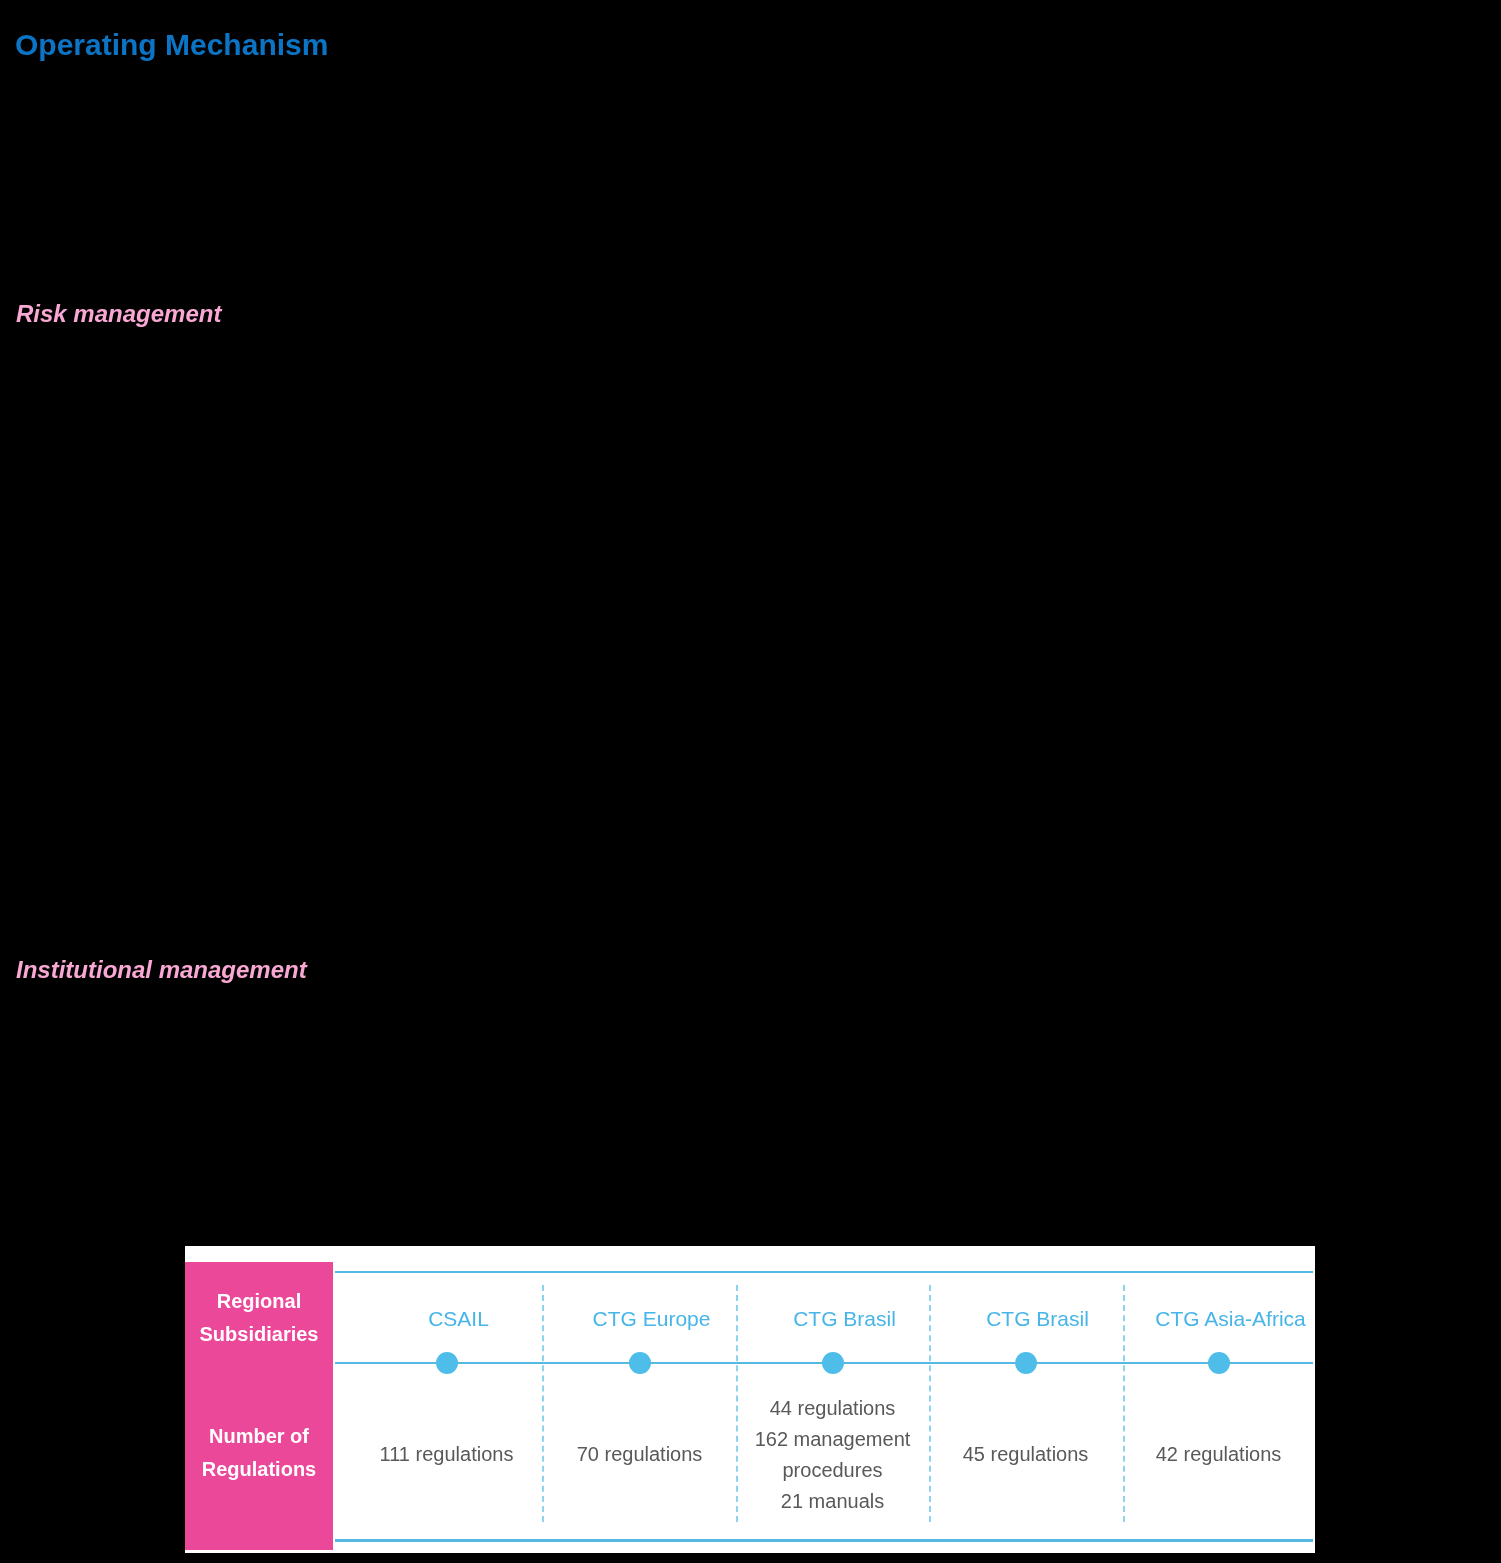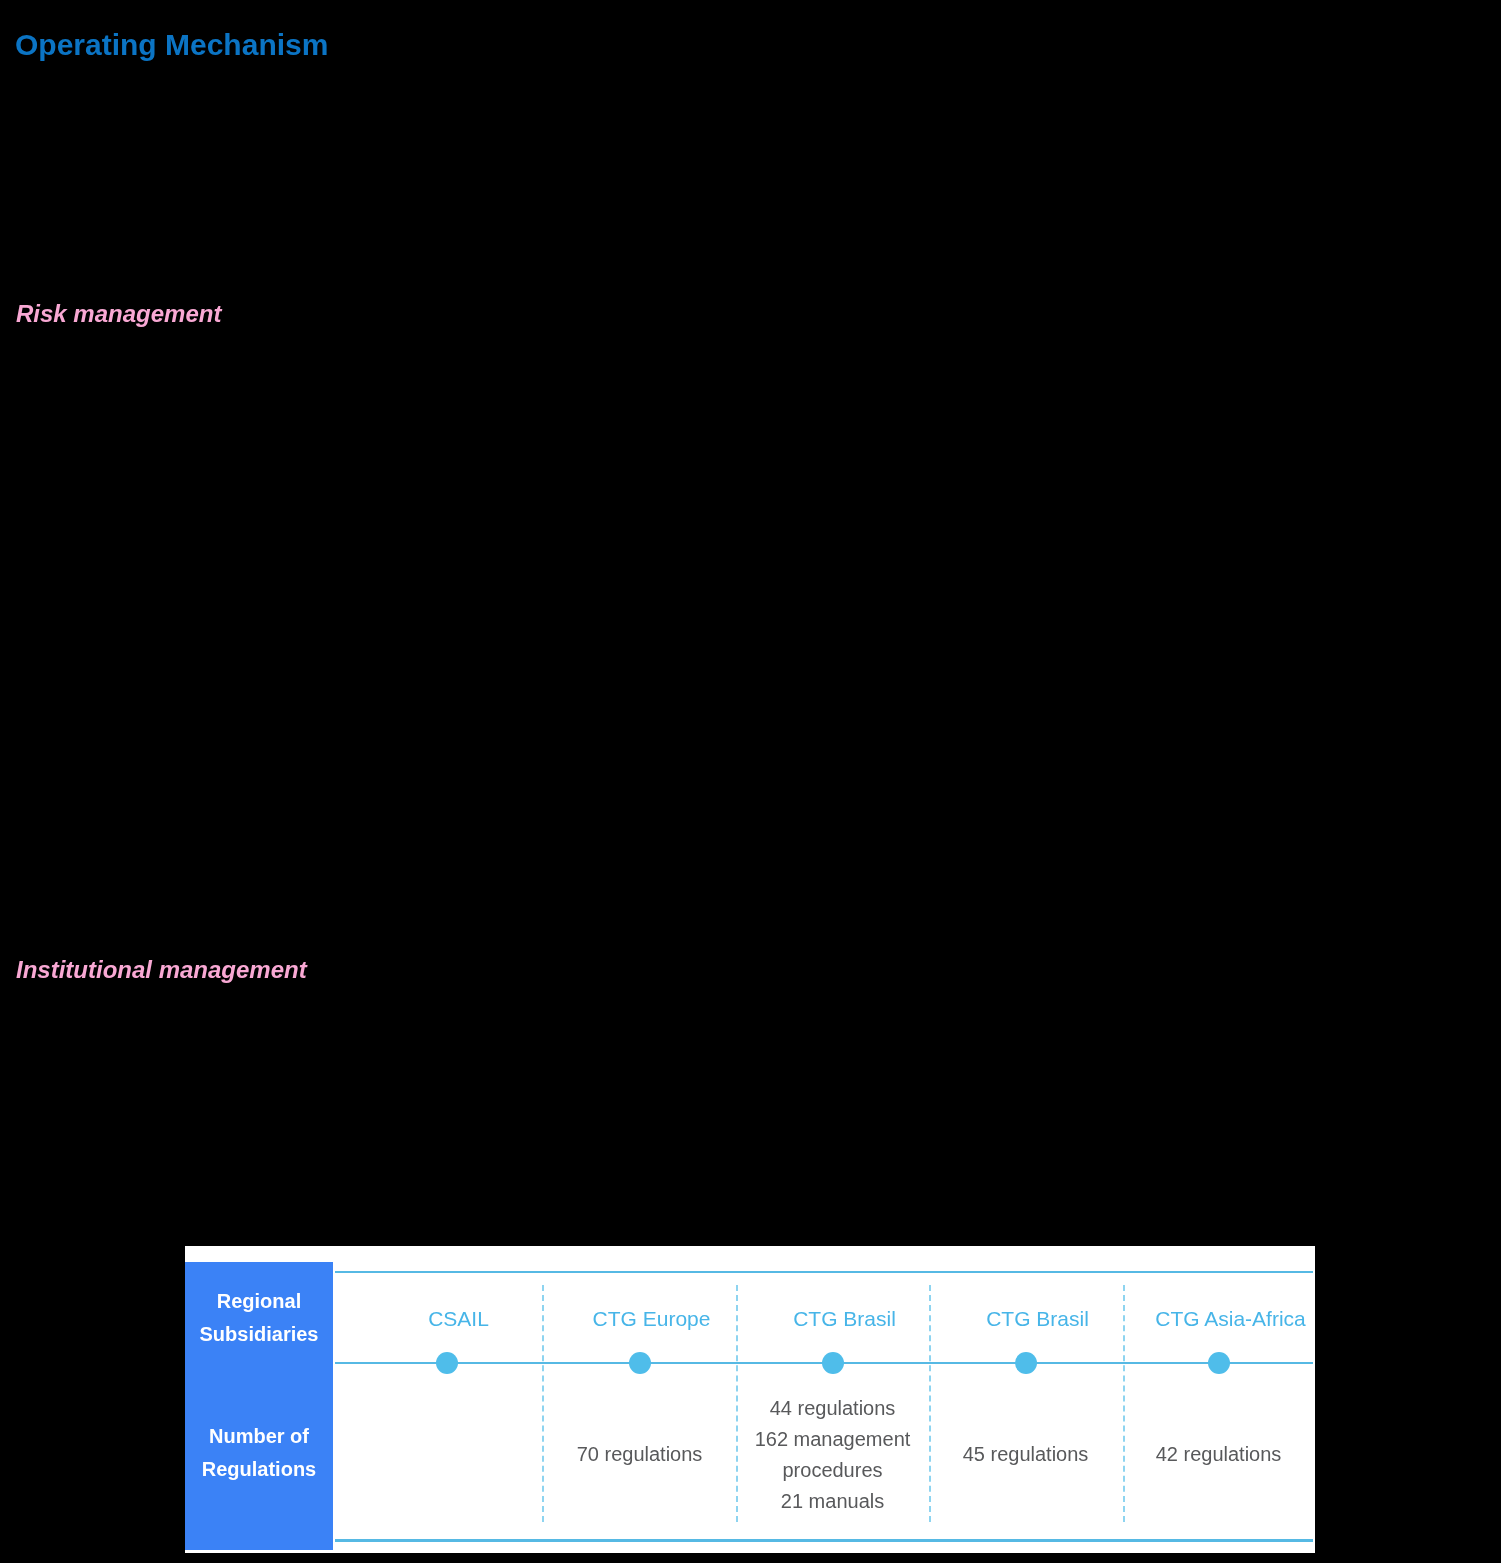--- a/index.html
+++ b/index.html
@@ -27,21 +27,21 @@
 
   
   .panel {
     position: absolute; left: 185px; top: 1246px;
     width: 1130px; height: 307px;
     background: #ffffff;
   }
   .rowhead-box {
     position: absolute; left: 0; top: 16px;
     width: 148px; height: 288px;
-    background: #3b82f6;
+    background: #ec4899;
   }
   .rowhead-group {
     position: absolute; left: 0; width: 100%;
     text-align: center; color: #ffffff;
     font-weight: bold; font-size: 20px; line-height: 33px;
   }
   .rowhead-group.g1 { top: 23px; }
   .rowhead-group.g2 { top: 158px; }
 
   .hline {
@@ -115,20 +115,23 @@
       <div>Number of</div>
       <div>Regulations</div>
     </div>
   </div>
 
   <div class="cols">
 
     <div class="col">
       <div class="col-label">CSAIL</div>
       <div class="dot"></div>
+      <div class="col-values">
+        <span class="val">111 regulations</span>
+      </div>
     </div>
 
     <div class="col">
       <div class="col-label">CTG Europe</div>
       <div class="dot"></div>
       <div class="col-values">
         <span class="val">70 regulations</span>
       </div>
     </div>
 

